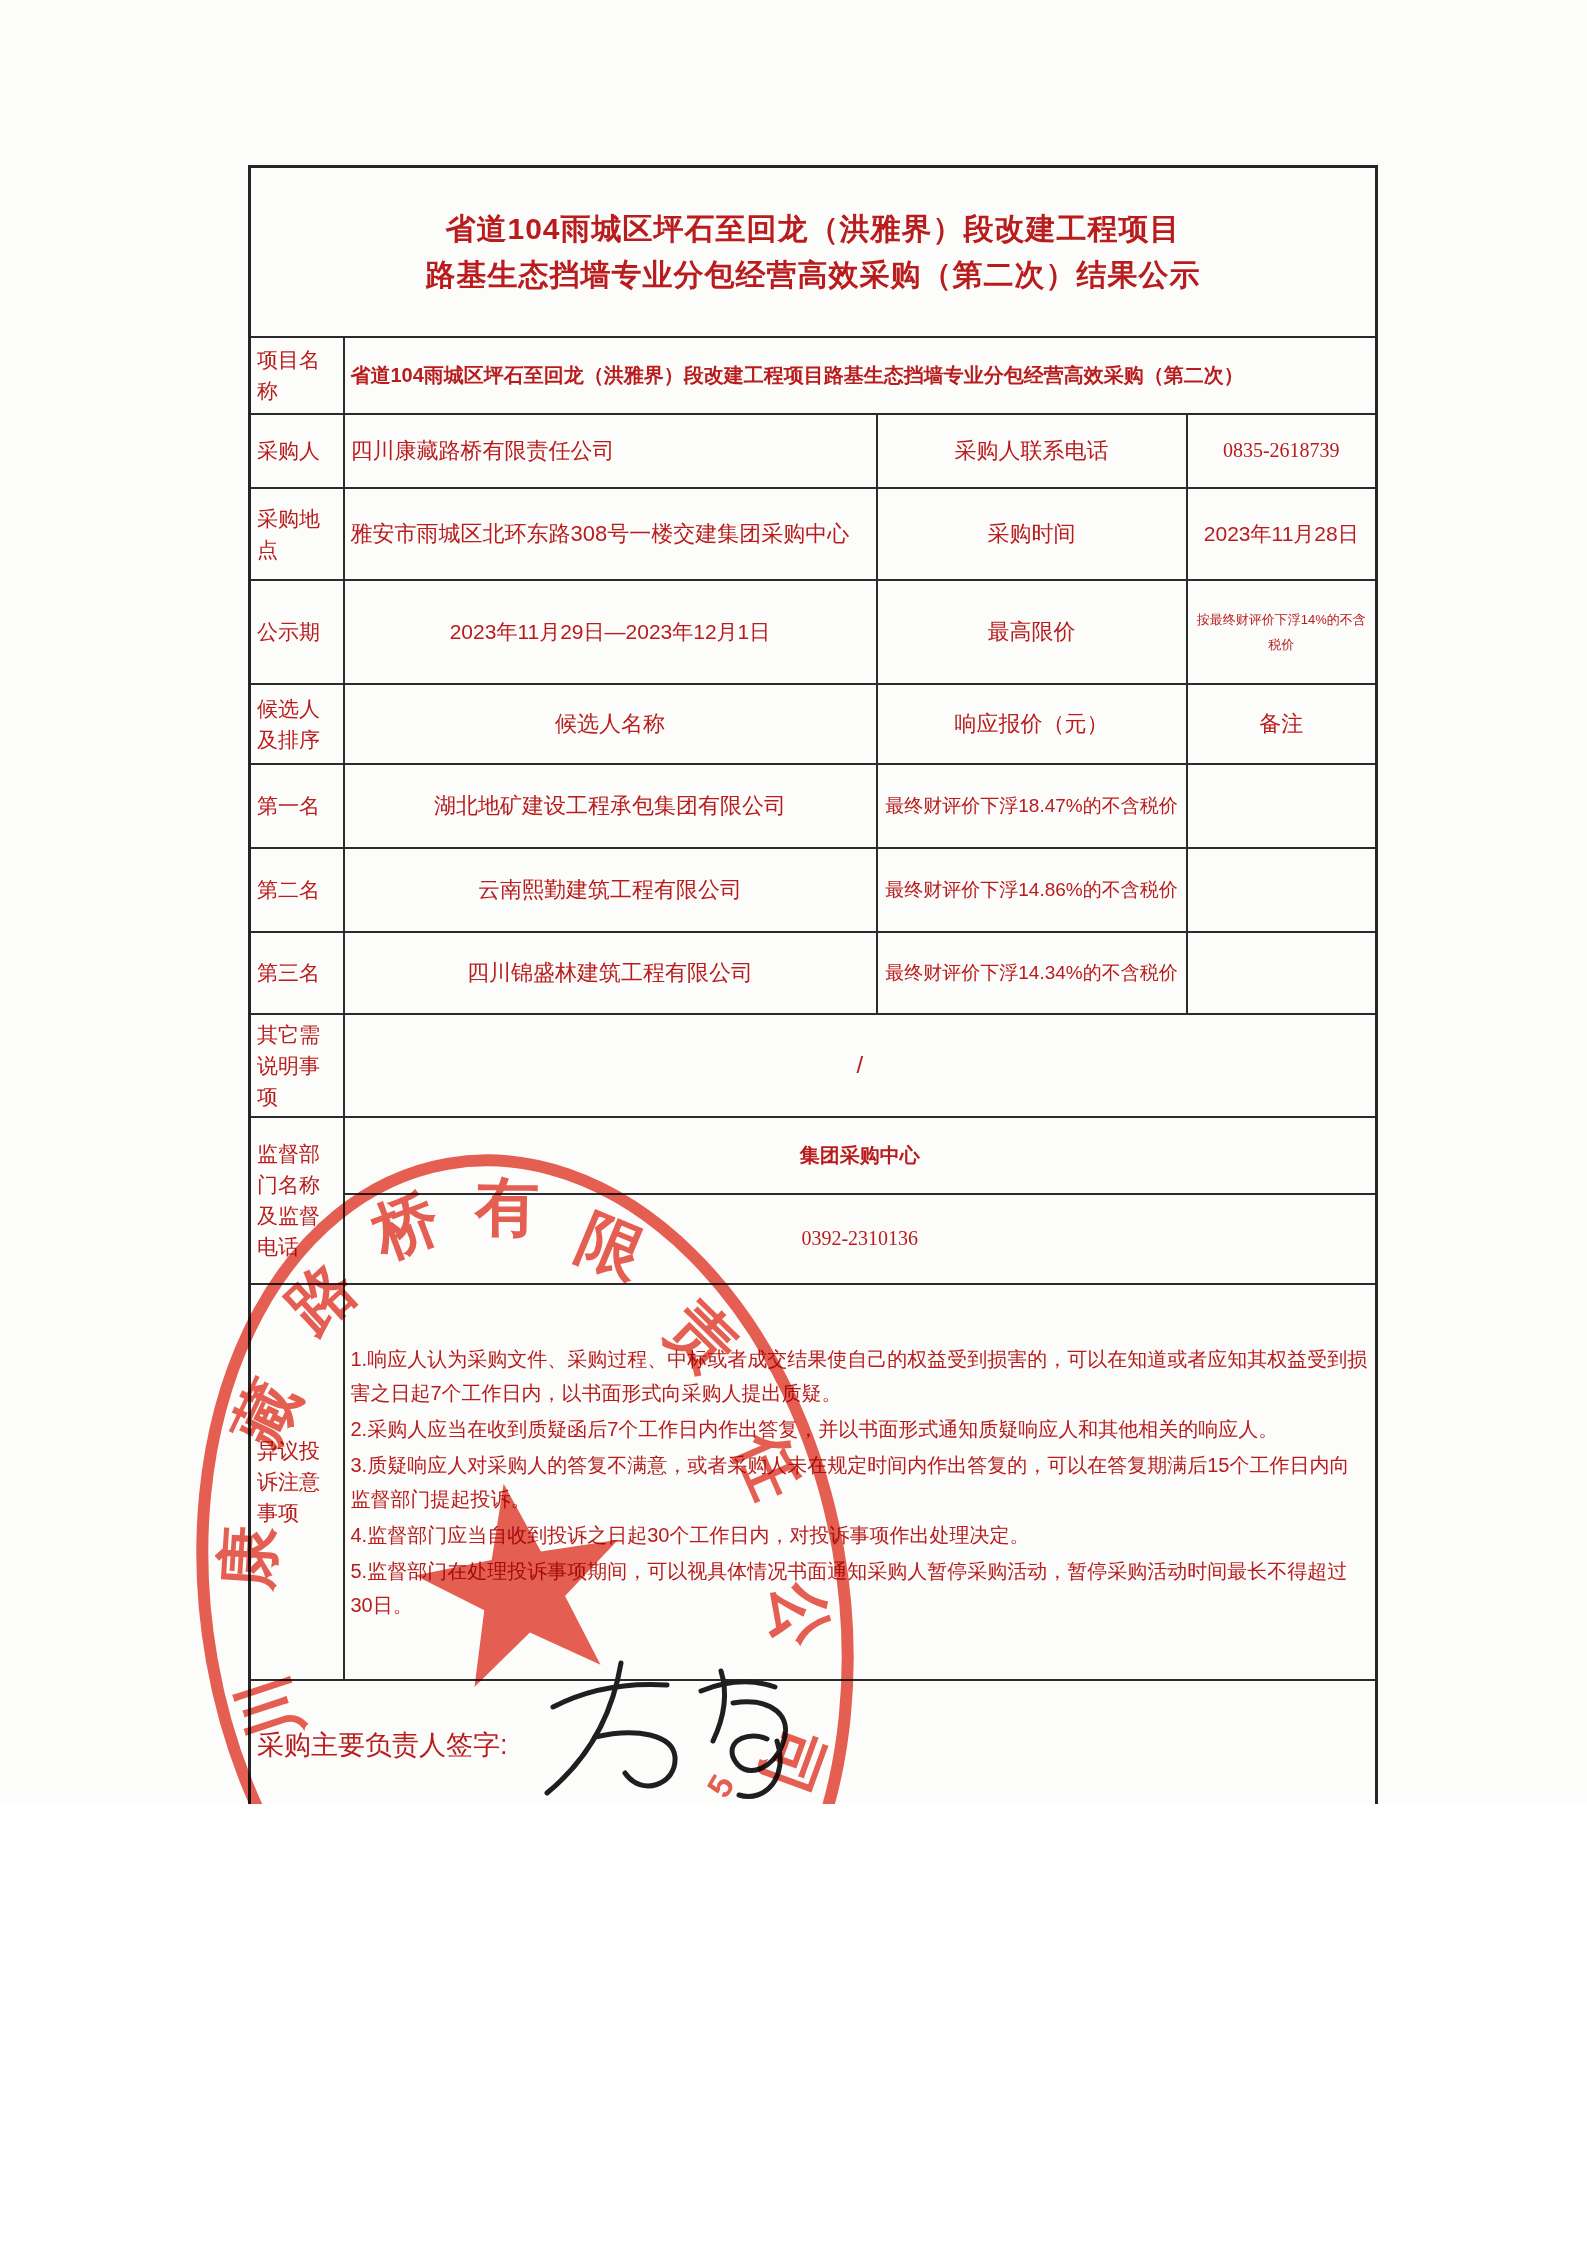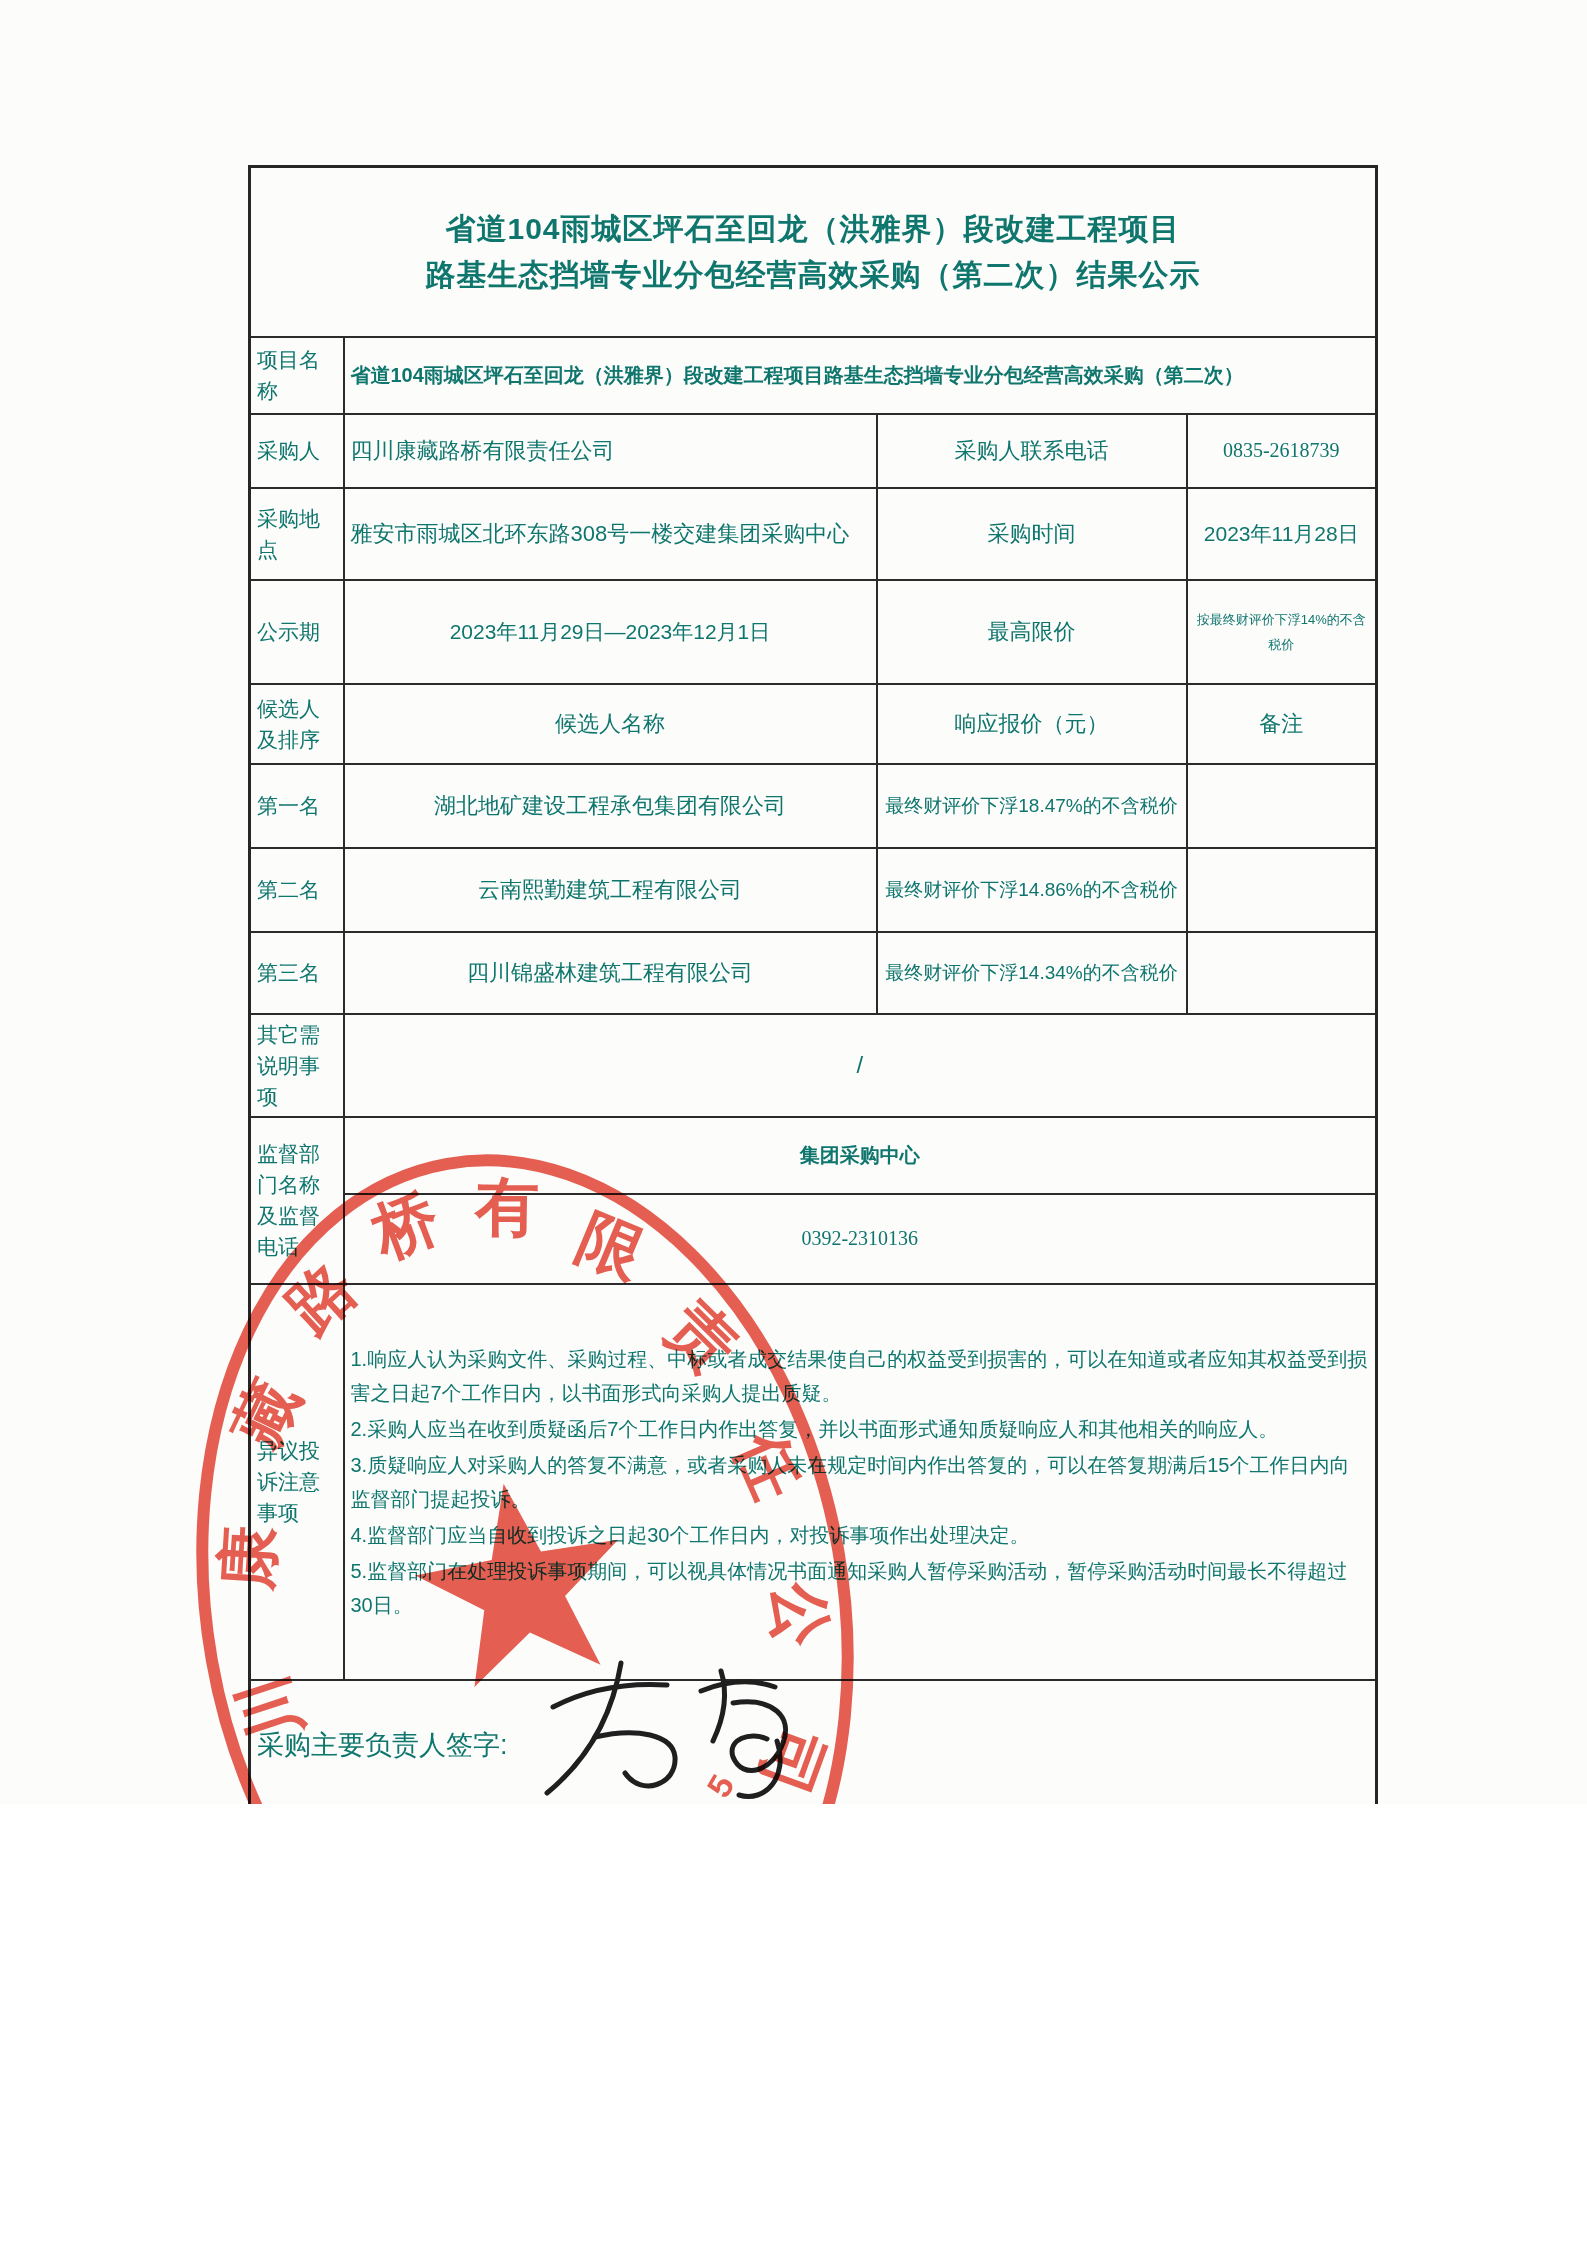--- a/index.html
+++ b/index.html
@@ -1,21 +1,21 @@
 <!DOCTYPE html>
 <html><head>
 <meta charset="utf-8">
 <style>
   html,body{margin:0;padding:0;background:#ffffff;}
   .page{
     position:relative;
     width:1587px;height:1804px;
     background:#fcfcfb;
     font-family:"Liberation Sans", sans-serif;
-    color:#0f766e;
+    color:#b91c1c;
     overflow:hidden;
   }
   table.doc{
     position:absolute;left:248px;top:165px;
     width:1127px;
     border-collapse:collapse;
     table-layout:fixed;
     border:3px solid #262626;
   }
   table.doc td{border:2px solid #2b2b2b;vertical-align:middle;padding:4px 6px;}

